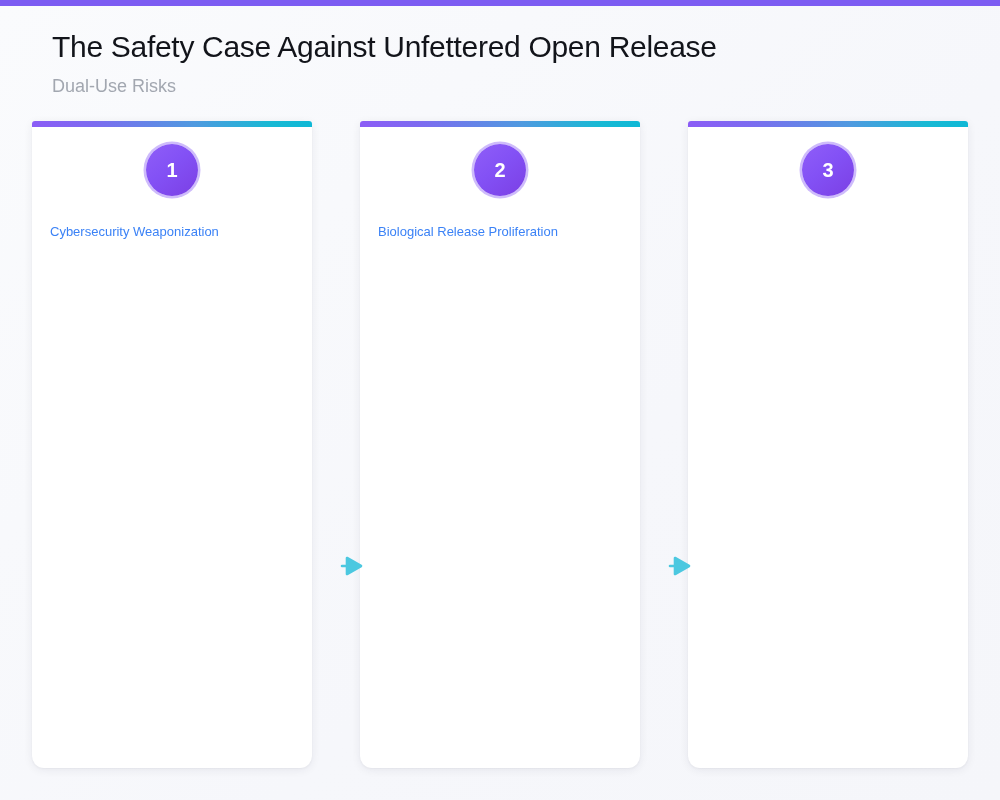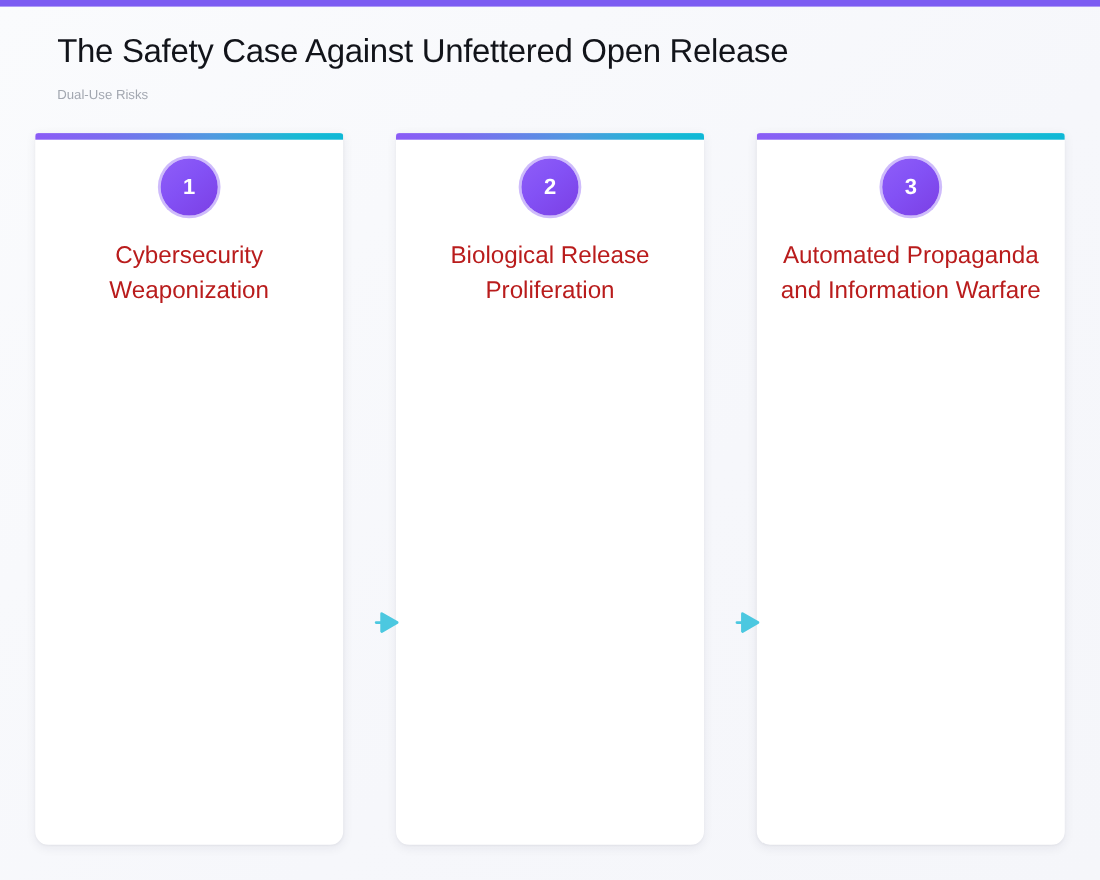--- a/index.html
+++ b/index.html
@@ -35,21 +35,21 @@
   .page-title {
     font-size: 30px;
     font-weight: normal;
     color: #12141a;
     letter-spacing: -0.3px;
     line-height: 38px;
     margin: 0;
     white-space: nowrap;
   }
   .page-subtitle {
-    font-size: 12px;
+    font-size: 18px;
     color: #a2a7b0;
     font-weight: normal;
     margin: 11px 0 0 0;
     line-height: 18px;
   }
   .cards-row {
     position: absolute;
     top: 121px;
     left: 32px;
     width: 936px;
@@ -95,24 +95,24 @@
     justify-content: center;
   }
   .badge-number {
     color: #ffffff;
     font-size: 20px;
     font-weight: bold;
     line-height: 1;
   }
   .card-title {
     margin: 20px 18px 0 18px;
-    text-align: center;
-    font-size: 22px;
+    text-align: left;
+    font-size: 13px;
     line-height: 32px;
-    color: #b91c1c;
+    color: #3b82f6;
     font-weight: normal;
   }
   .card-body {
     min-height: 380px;
   }
   .arrow {
     position: absolute;
     top: 430px;
     width: 32px;
     height: 30px;
@@ -160,21 +160,20 @@
         <div class="card-body"></div>
       </div>
     </div>
 
     <div class="card card-3">
       <div class="card-topbar"></div>
       <div class="card-inner">
         <div class="badge">
           <span class="badge-number">3</span>
         </div>
-        <div class="card-title">Automated Propaganda and Information Warfare</div>
         <div class="card-body"></div>
       </div>
     </div>
 
     <div class="arrow arrow-1">
       <svg width="26" height="22" viewBox="0 0 26 22" aria-hidden="true">
         <path d="M2 11 L9 11 M7 3 L21 11 L7 19 Z" fill="#4cc8e0" stroke="#4cc8e0" stroke-width="2.6" stroke-linejoin="round" stroke-linecap="round"></path>
       </svg>
     </div>
 

